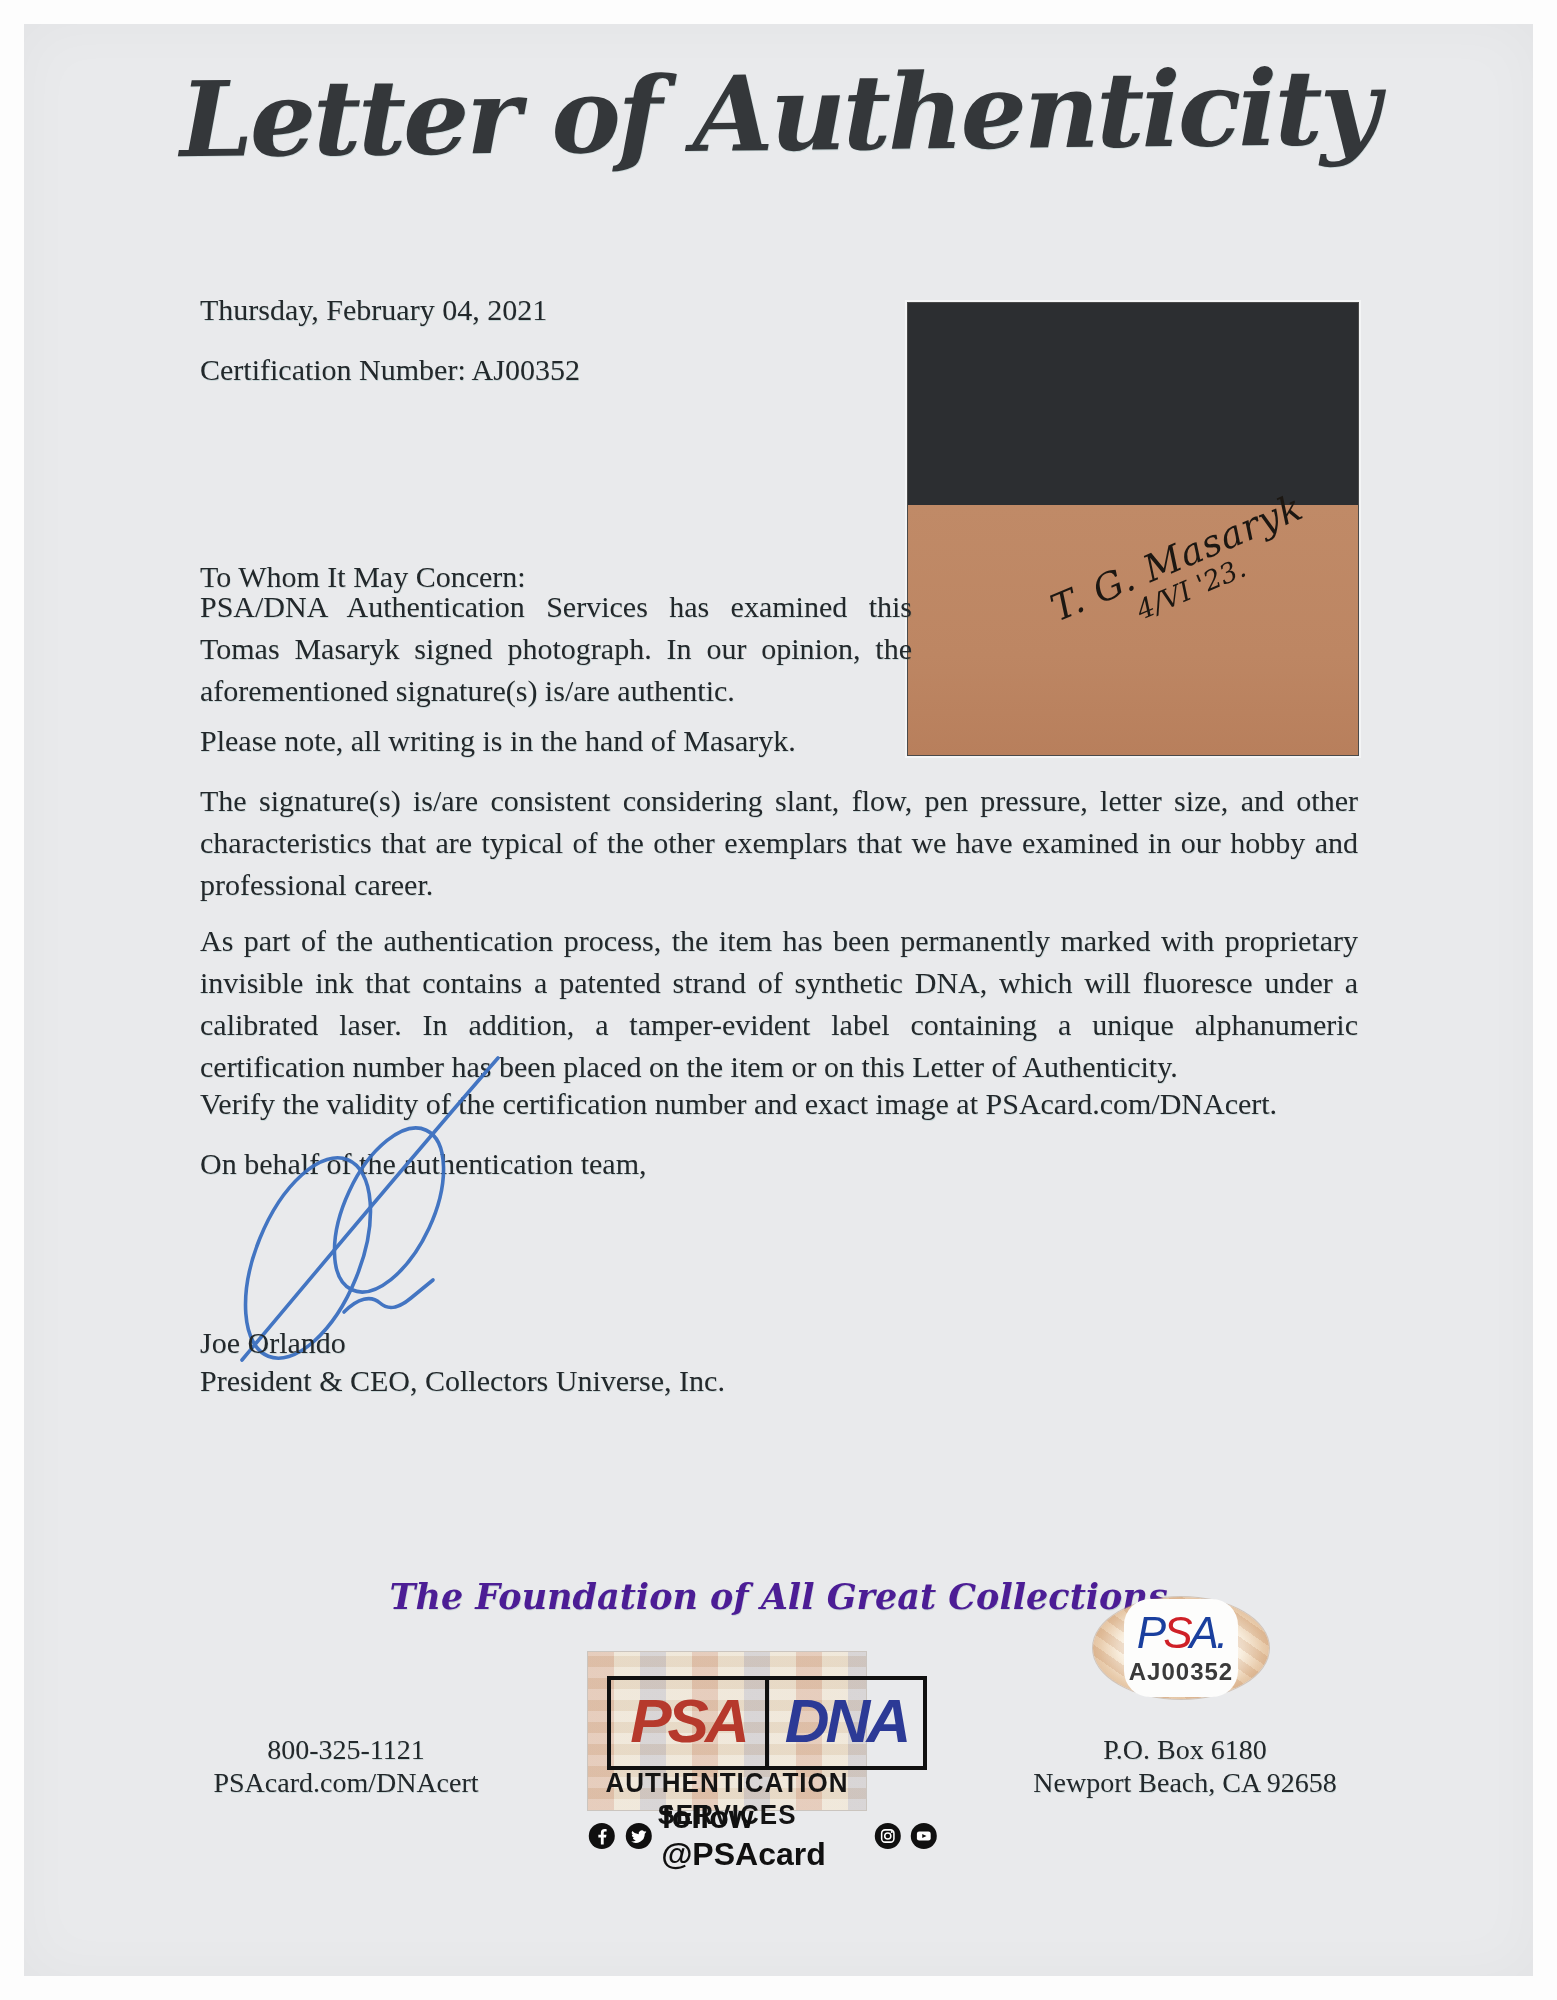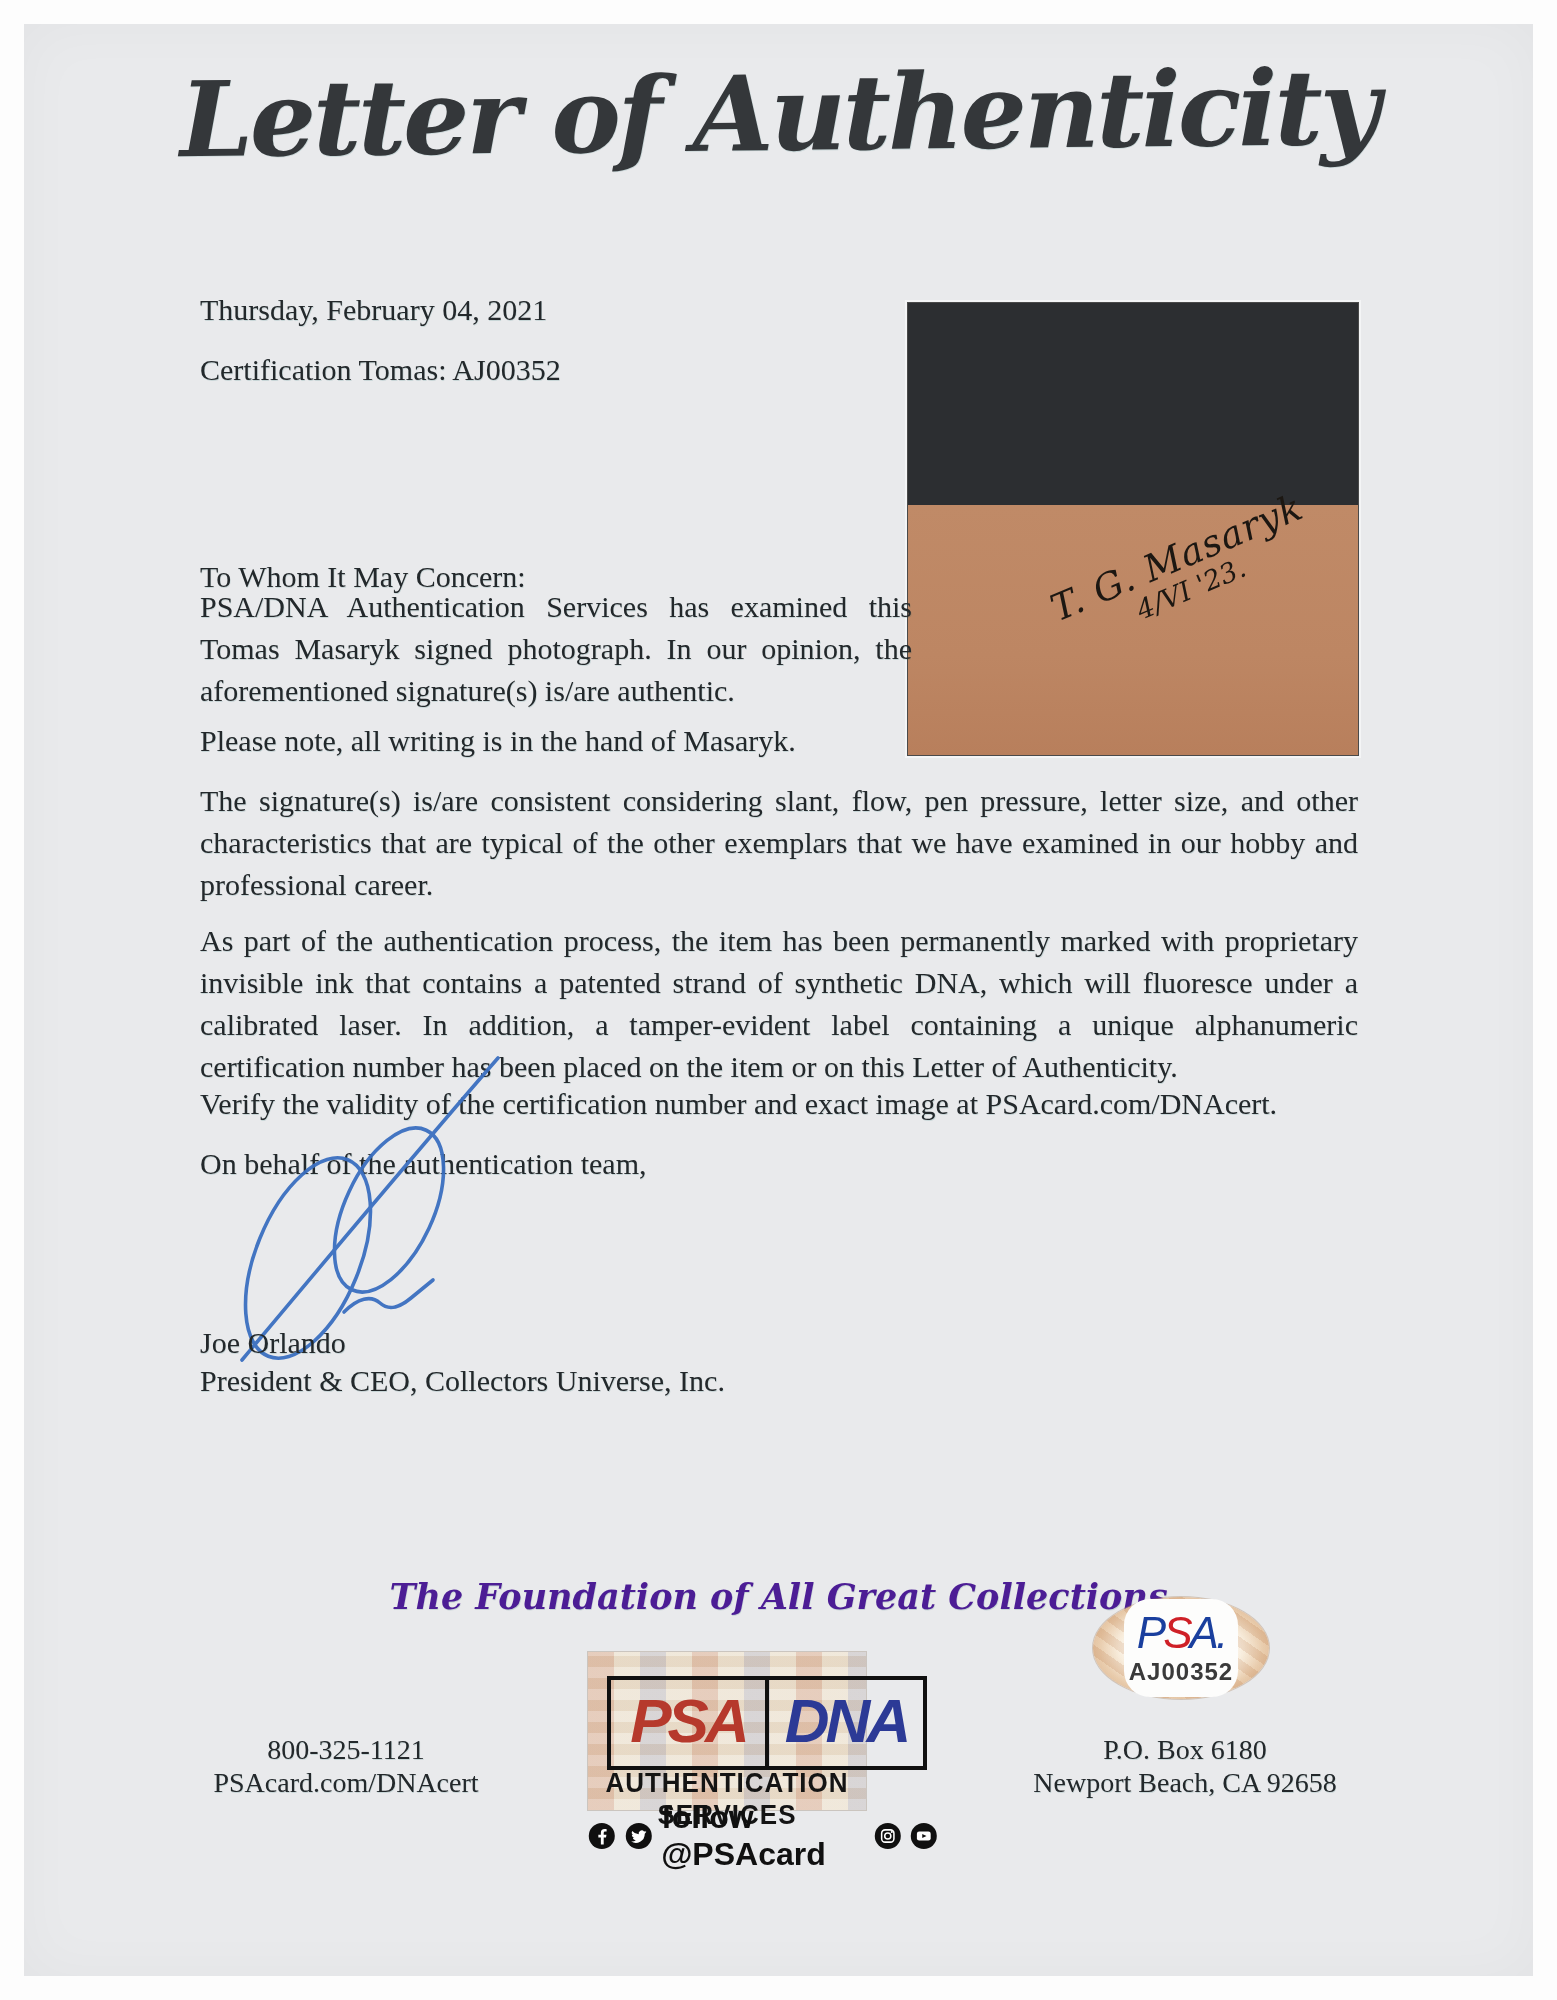--- a/index.html
+++ b/index.html
@@ -138,21 +138,21 @@
 </style>
 </head>
 <body>
 
 <div class="page">
   <div class="paper"></div>
 
   <div class="abs title t-shadow">Letter of Authenticity</div>
 
   <div class="abs meta-line t-shadow" style="top:292px;">Thursday, February 04, 2021</div>
-  <div class="abs meta-line t-shadow" style="top:352px;">Certification Tomas: AJ00352</div>
+  <div class="abs meta-line t-shadow" style="top:352px;">Certification Number: AJ00352</div>
 
   <div class="abs photo">
     <div class="photo-sig">
       <div class="l1">T. G. Masaryk</div>
       <div class="l2">4/VI '23.</div>
     </div>
   </div>
 
   <div class="abs para narrow single t-shadow" style="top:524px;margin-top:32px;">To Whom It May Concern:</div>
   <div class="abs para narrow t-shadow" style="top:586px;">PSA/DNA Authentication Services has examined this Tomas Masaryk signed photograph. In our opinion, the aforementioned signature(s) is/are authentic.</div>

